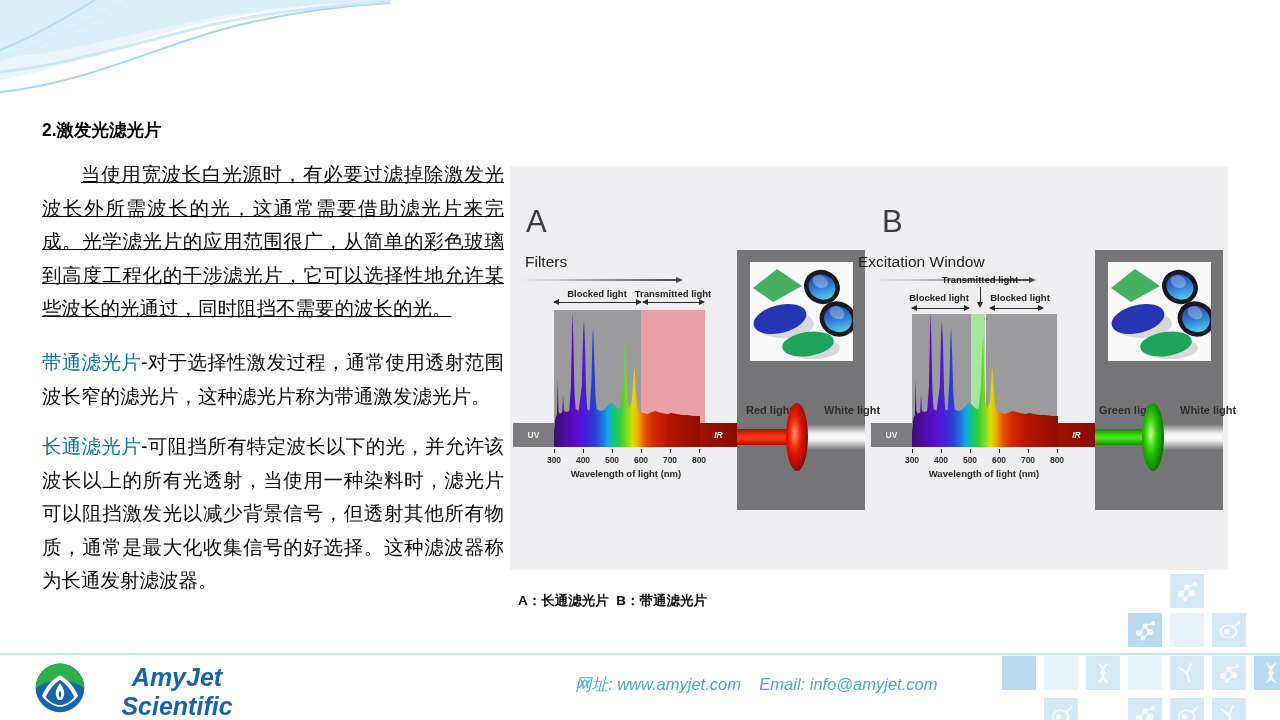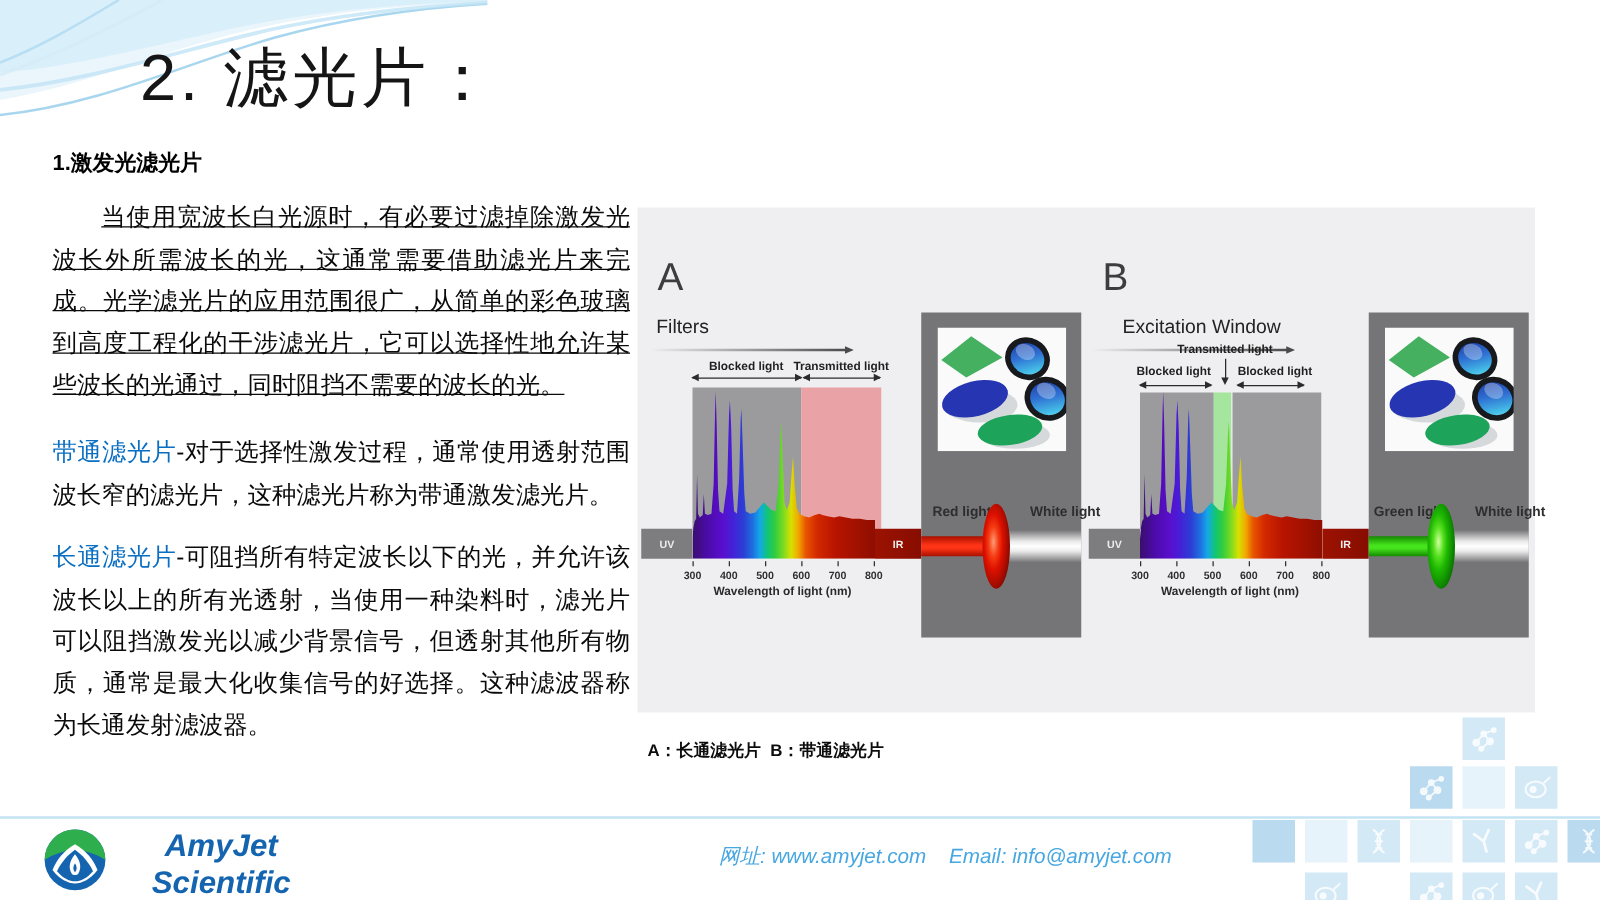--- a/index.html
+++ b/index.html
@@ -30,21 +30,21 @@
   .harrow::before,.harrow::after{content:"";position:absolute;top:-3px;border-top:3.5px solid transparent;border-bottom:3.5px solid transparent;}
   .harrow::before{left:-1px;border-right:6px solid #2b2b2b;}
   .harrow::after{right:-1px;border-left:6px solid #2b2b2b;}
   .varrow{position:absolute;width:1px;background:#2b2b2b;}
   .varrow::after{content:"";position:absolute;bottom:-4px;left:-3px;border-left:3.5px solid transparent;border-right:3.5px solid transparent;border-top:6px solid #2b2b2b;}
   .bgbox{position:absolute;}
   .spec{position:absolute;}
   .endbar{position:absolute;height:24px;display:flex;align-items:center;justify-content:center;
           font-size:8.5px;font-weight:bold;color:#ececec;}
   .uvbar{background:#7d7d80;}
-  .irbar{background:linear-gradient(to right,#9c1202,#870d00);}
+  .irbar{background:linear-gradient(to right,#9c1202,#870d00);font-style:italic;}
   .tick{position:absolute;transform:translateX(-50%);font-size:8.5px;font-weight:bold;color:#2e2e2e;}
   .tickmark{position:absolute;width:1px;height:4px;background:#2e2e2e;}
   .xlabel{position:absolute;transform:translateX(-50%);font-size:9.5px;font-weight:bold;color:#2a2a2a;white-space:nowrap;}
   .darkpanel{position:absolute;width:128px;height:260px;background:#757577;}
   .photo{position:absolute;width:103px;height:99px;}
   .beamlabel{position:absolute;font-size:11px;font-weight:bold;color:#2d2d2d;white-space:nowrap;}
   .beam{position:absolute;}
   .beam-red{height:16px;background:linear-gradient(to bottom,#a81000,#ff3416 45%,#ff3416 60%,#a81000);}
   .beam-green{height:16px;background:linear-gradient(to bottom,#148a00,#46e41c 45%,#46e41c 60%,#148a00);}
   .beam-white{height:26px;background:linear-gradient(to bottom,rgba(255,255,255,0),rgba(255,255,255,.85) 35%,#fff 50%,rgba(255,255,255,.85) 65%,rgba(255,255,255,0));}
@@ -154,22 +154,21 @@
 
   <svg id="wave" class="abs" viewBox="0 0 390 105">
     <path d="M0,80 C70,68 125,42 195,25 C255,11 315,4 390,2 L390,0 L0,0 Z" fill="#eaf6fc"></path>
     <path d="M0,58 C60,54 130,34 200,20 C262,8 322,3 390,1 L390,0 L0,0 Z" fill="#d6edf9" opacity="0.85"></path>
     <path d="M0,92 C80,84 150,50 220,30 C282,13 340,6 390,3" stroke="#9fd2ec" stroke-width="2" fill="none" opacity="0.9"></path>
     <path d="M0,72 C75,64 145,40 215,24 C275,11 335,5 390,2" stroke="#c2e4f5" stroke-width="3" fill="none" opacity="0.8"></path>
     <path d="M95,0 C65,18 32,38 0,50" stroke="#b4dcf2" stroke-width="2" fill="none" opacity="0.9"></path>
     <path d="M130,0 C90,22 45,44 0,60" stroke="#d5ecf8" stroke-width="2.5" fill="none" opacity="0.8"></path>
   </svg>
 
-  <div id="title" class="abs">2. 滤光片：</div>
-  <div id="sec-head" class="abs">1.激发光滤光片</div>
+  <div id="sec-head" class="abs">2.激发光滤光片</div>
   <p id="p1" class="para">当使用宽波长白光源时，有必要过滤掉除激发光波长外所需波长的光，这通常需要借助滤光片来完成。光学滤光片的应用范围很广，从简单的彩色玻璃到高度工程化的干涉滤光片，它可以选择性地允许某些波长的光通过，同时阻挡不需要的波长的光。</p>
   <p id="p2" class="para"><span class="term">带通滤光片</span><span>-对于选择性激发过程，通常使用透射范围波长窄的滤光片，这种滤光片称为带通激发滤光片。</span></p>
   <p id="p3" class="para"><span class="term">长通滤光片</span><span>-可阻挡所有特定波长以下的光，并允许该波长以上的所有光透射，当使用一种染料时，滤光片可以阻挡激发光以减少背景信号，但透射其他所有物质，通常是最大化收集信号的好选择。这种滤波器称为长通发射滤波器。</span></p>
 
   <div id="figure" class="abs">
 
     <div class="pletter" style="left:16px;top:38px">A</div>
     <div class="ptitle" style="left:15px;top:87px">Filters</div>
     <div class="fadeline" style="left:10px;top:113px;width:158px"></div>
 
@@ -205,21 +204,21 @@
     <svg class="photo" style="left:240px;top:96px">
         <use href="#photo"></use>
       </svg>
     <div class="beamlabel" style="left:236px;top:238px">Red light</div>
     <div class="beamlabel" style="left:314px;top:238px">White light</div>
     <div class="beam beam-white" style="left:294px;top:258px;width:61px"></div>
     <div class="beam beam-red" style="left:227px;top:263px;width:52px"></div>
     <div class="disc disc-red" style="left:276px;top:237px"></div>
 
     <div class="pletter" style="left:372px;top:38px">B</div>
-    <div class="ptitle" style="left:388px;top:87px">Excitation Window</div>
+    <div class="ptitle" style="left:348px;top:87px">Excitation Window</div>
     <div class="fadeline" style="left:363px;top:113px;width:158px"></div>
 
     <div class="slabel" style="left:470px;top:108px">Transmitted light</div>
     <div class="varrow" style="left:470px;top:121px;height:17px"></div>
     <div class="slabel" style="left:429px;top:126px">Blocked light</div>
     <div class="slabel" style="left:510px;top:126px">Blocked light</div>
     <div class="harrow" style="left:402px;top:142px;width:57px"></div>
     <div class="harrow" style="left:480px;top:142px;width:53px"></div>
 
     <div class="bgbox" style="left:402px;top:148px;width:59px;height:109px;background:#9b9b9e"></div>

